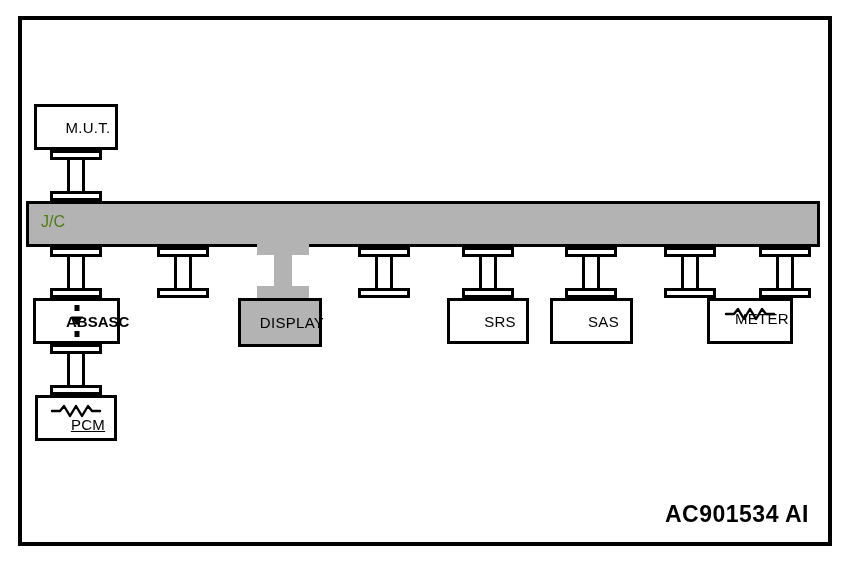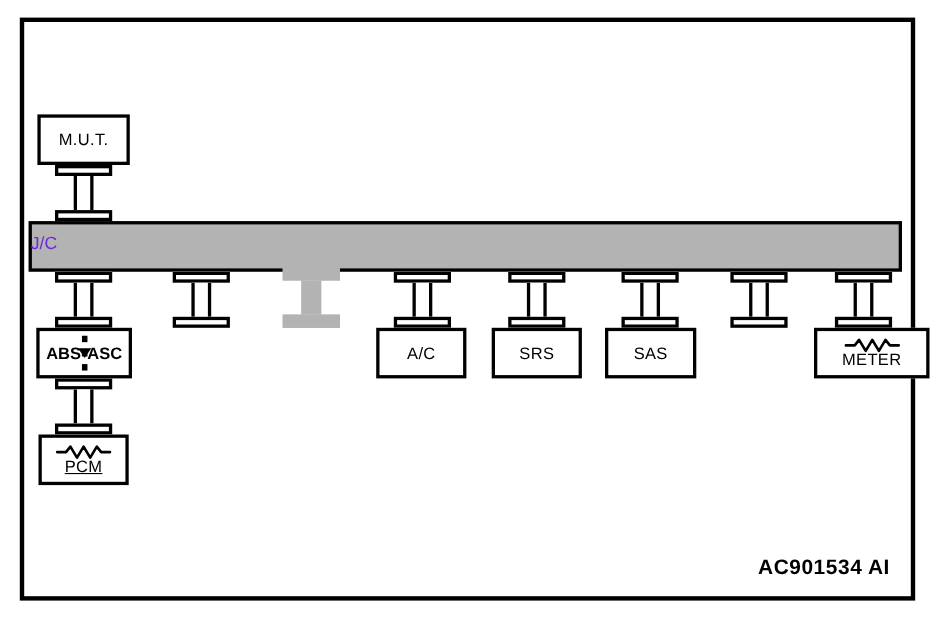--- a/index.html
+++ b/index.html
@@ -55,20 +55,21 @@
 
   
   .module {
     position: absolute;
     box-sizing: border-box;
     border: 3px solid #000000;
     background: #ffffff;
     display: flex;
     align-items: center;
     justify-content: center;
+    padding-left: 24px;
   }
   .module-label {
     font-size: 15px;
     color: #000000;
     letter-spacing: 0.3px;
     white-space: nowrap;
     text-align: center;
   }
   .module.highlight {
     background: #b3b3b3;
@@ -80,24 +81,24 @@
     left: 26px;
     top: 201px;
     width: 794px;
     height: 46px;
     background: #b3b3b3;
     border: 3px solid #000000;
     box-sizing: border-box;
   }
   .jc-label {
     position: absolute;
-    left: 28px;
+    left: 41px;
     top: 213px;
     font-size: 16px;
-    color: #6d28d9;
+    color: #4d7c0f;
     text-align: right;
   }
 
   
   .connector {
     position: absolute;
   }
   .conn-cap {
     position: absolute;
     left: 0;
@@ -171,21 +172,21 @@
     padding: 0 6px;
     box-sizing: border-box;
     font-size: 15px;
   }
 
   
   .part-code {
     position: absolute;
     right: 40px;
     bottom: 36px;
-    font-size: 19px;
+    font-size: 23px;
     font-weight: bold;
     color: #000000;
     letter-spacing: 0.5px;
   }
 </style>
 </head>
 <body>
 
 <div id="canvas">
 
@@ -256,35 +257,35 @@
   <div class="module" style="left:33px; top:298px; width:87px; height:46px;font-weight:bold;">
     <div class="split-label">
       <span>ABS</span>
       <span>ASC</span>
     </div>
     <div class="dash-divider"></div>
     <div class="dash-arrow"></div>
   </div>
 
 
-
-  <div class="module" style="left:342px; top:298px; width:82px; height:46px;">
-    <span class="module-label">A/C</span>
-  </div>
+  <div class="module highlight" style="left:238px; top:298px; width:84px; height:49px;">
+    <span class="module-label">DISPLAY</span>
+  </div>
+
 
   <div class="module" style="left:447px; top:298px; width:82px; height:46px;">
     <span class="module-label">SRS</span>
   </div>
 
   <div class="module" style="left:550px; top:298px; width:83px; height:46px;">
     <span class="module-label">SAS</span>
   </div>
 
 
-  <div class="module" style="left:740px; top:298px; width:105px; height:46px; align-items:flex-end;">
+  <div class="module" style="left:707px; top:298px; width:86px; height:46px; align-items:center;">
     <div class="resistor">
       <svg width="52" height="14" viewBox="0 0 52 14">
         <polyline points="2,7 10,7 14,2 20,12 26,2 32,12 38,2 42,7 50,7" fill="none" stroke="#000000" stroke-width="2.4" stroke-linejoin="round" stroke-linecap="round"></polyline>
       </svg>
     </div>
     <span class="module-label" style="margin-bottom:5px;">METER</span>
   </div>
 
   <div class="connector" style="left:50px; top:344px; width:52px; height:51px;">
     <div class="conn-cap top"></div>

